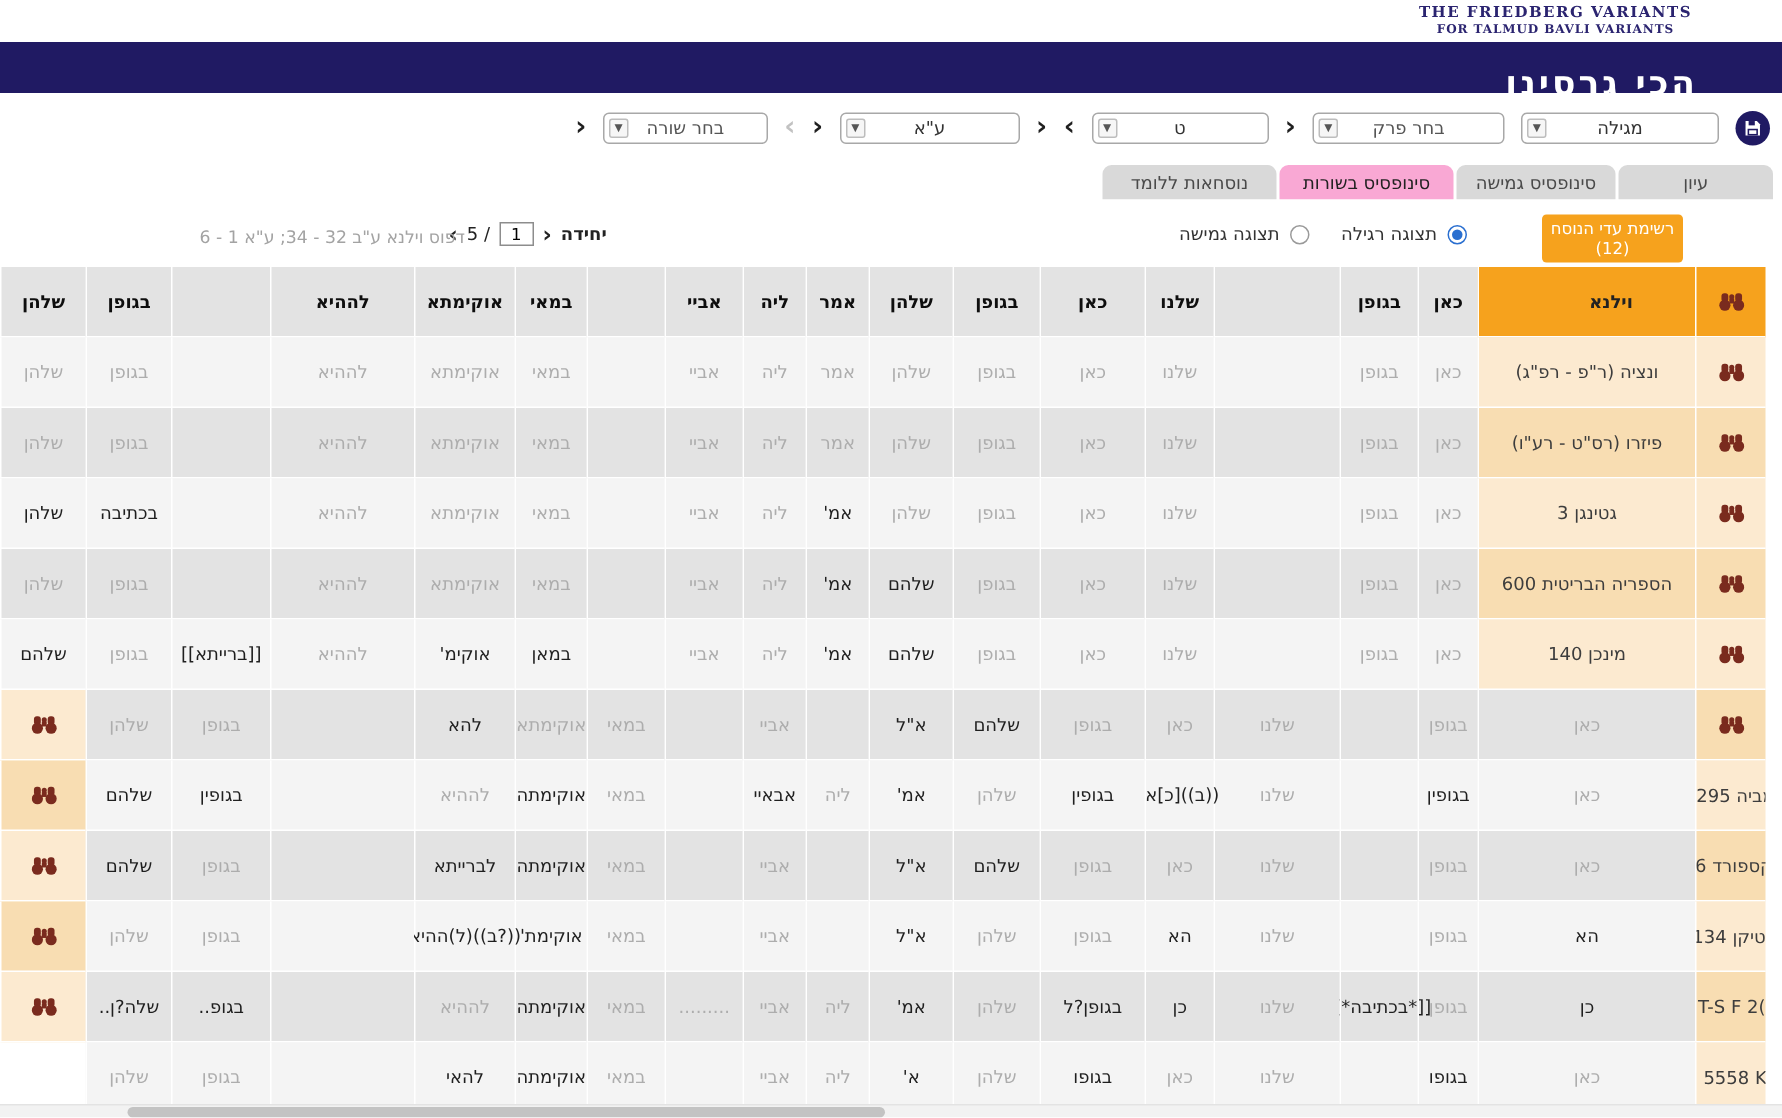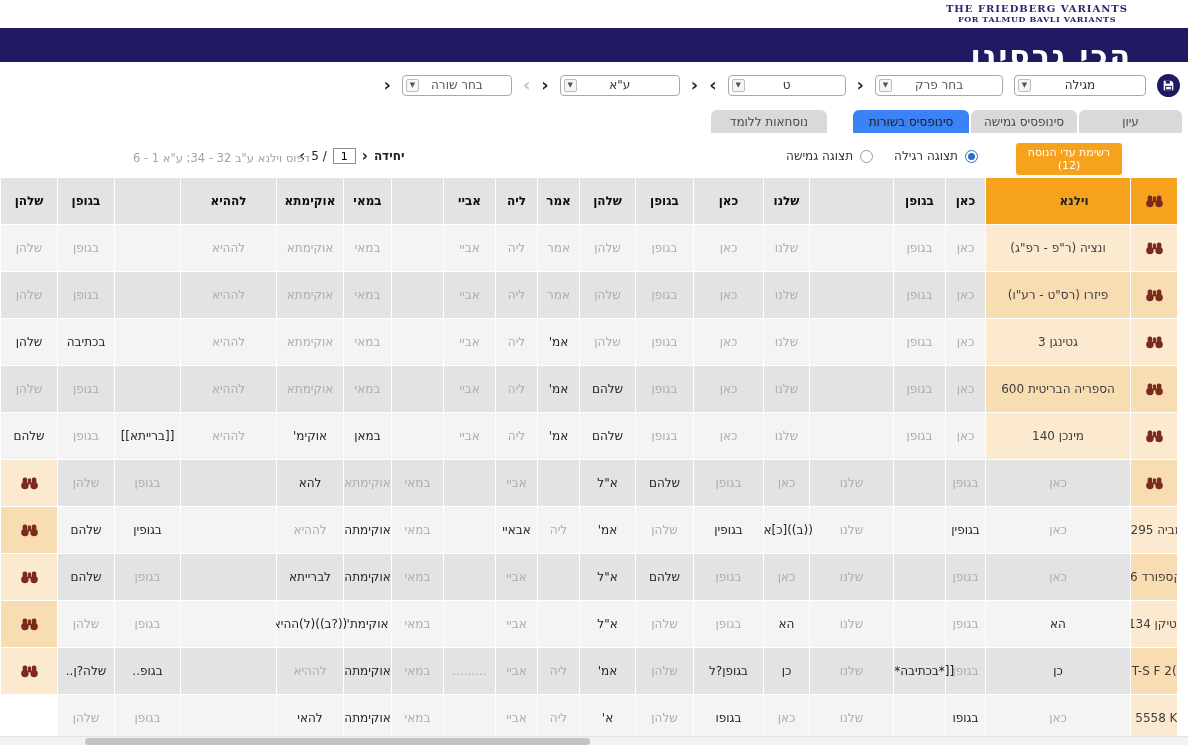--- a/index.html
+++ b/index.html
@@ -8,38 +8,38 @@
     font-family: "DejaVu Sans", "Liberation Sans", sans-serif;
     background: #fff; position: relative;
   }
   
   .topstrip { height: 28px; background: #fff; display: flex; align-items: center; justify-content: flex-start; padding-right: 60px; }
   .logo { text-align: center; font-family: "DejaVu Serif", "DejaVu Sans", serif; color: #2b2470; line-height: 10px; direction: ltr; }
   .logo .l1 { font-size: 10px; font-weight: 700; letter-spacing: 1px; }
   .logo .l2 { font-size: 8px; font-weight: 700; letter-spacing: 0.6px; }
   
   .navbar { height: 34px; background: #201a63; display: flex; align-items: center; padding-right: 56px; }
-  .site-title { color: #fff; font-size: 30px; font-weight: 700; letter-spacing: 2px; font-family: "DejaVu Serif", "DejaVu Sans", serif; line-height: 30px; margin-top: 21px; }
+  .site-title { color: #fff; font-size: 23px; font-weight: 700; letter-spacing: 2px; font-family: "DejaVu Serif", "DejaVu Sans", serif; line-height: 30px; margin-top: 21px; }
   
   .toolbar { height: 46px; background: #fff; display: flex; align-items: center; gap: 11px; padding-right: 8px; }
   .save-btn { width: 23px; height: 23px; border-radius: 50%; background: #201a63; display: flex; align-items: center; justify-content: center; flex: none; cursor: pointer; }
   .select { height: 21px; border: 1px solid #a8a8a8; border-radius: 4px; background: #fff; position: relative; display: flex; align-items: center; justify-content: center; font-size: 12px; color: #333; flex: none; cursor: pointer; }
   .select .caret { position: absolute; left: 3px; top: 3px; width: 13px; height: 13px; border: 1px solid #bdbdbd; border-radius: 2px; background: #f6f6f6; font-size: 7px; color: #555; display: flex; align-items: center; justify-content: center; }
   .select.placeholder { color: #555; }
   .w132 { width: 132px; } .w128 { width: 128px; } .w118 { width: 118px; } .w120 { width: 120px; } .w110 { width: 110px; }
   .chev { font-size: 18px; font-weight: 900; color: #1f1f1f; line-height: 1; flex: none; cursor: pointer; }
   .chev.gray { color: #c2c2c2; }
   
   .tabsrow { height: 25px; display: flex; gap: 2px; padding-right: 6px; align-items: flex-end; background: #fff; }
   .tab { height: 23px; border-radius: 6px 6px 0 0; background: #d9d9d9; color: #4a4a4a; font-size: 12px; display: flex; align-items: center; justify-content: center; cursor: pointer; }
-  .tab.active { background: #3b82f6; color: #222; margin-left: 24px; }
+  .tab.active { background: #f9a8d4; color: #222; }
   .tw1 { width: 103px; } .tw2 { width: 106px; } .tw3 { width: 116px; } .tw4 { width: 116px; }
   
   .contentbar { height: 45px; position: relative; background: #fff; }
-  .witness-btn { position: absolute; top: 10px; right: 66px; width: 106px; height: 32px; background: #f6a21d; border-radius: 3px; color: #fff; font-size: 11px; display: flex; flex-direction: column; align-items: center; justify-content: center; line-height: 13px; cursor: pointer; text-align: center; }
+  .witness-btn { position: absolute; top: 10px; right: 66px; width: 94px; height: 32px; background: #f6a21d; border-radius: 3px; color: #fff; font-size: 11px; display: flex; flex-direction: column; align-items: center; justify-content: center; line-height: 13px; cursor: pointer; text-align: center; }
   .radios { position: absolute; top: 16px; right: 210px; display: flex; align-items: center; gap: 7px; font-size: 12px; color: #333; }
   .radio { width: 13px; height: 13px; border-radius: 50%; border: 1px solid #9a9a9a; background: #fff; flex: none; cursor: pointer; position: relative; }
   .radio.on { border-color: #2a6fd0; }
   .radio.on::after { content: ""; position: absolute; inset: 2px; border-radius: 50%; background: #2a6fd0; }
   .radios .gap { margin-right: 14px; }
   .unitnav { position: absolute; top: 15px; left: 299px; display: flex; align-items: center; gap: 6px; font-size: 12px; color: #222; }
   .unit-label { font-weight: 700; }
   .unit-chev { font-weight: 900; font-size: 15px; line-height: 1; cursor: pointer; }
   .unit-input { width: 23px; height: 16px; border: 1px solid #8d8d8d; text-align: center; font-size: 11px; font-family: inherit; padding: 0; background: #fff; }
   .print-ref { position: absolute; top: 18px; left: 133px; font-size: 11.5px; color: #a3a3a3; white-space: nowrap; }

